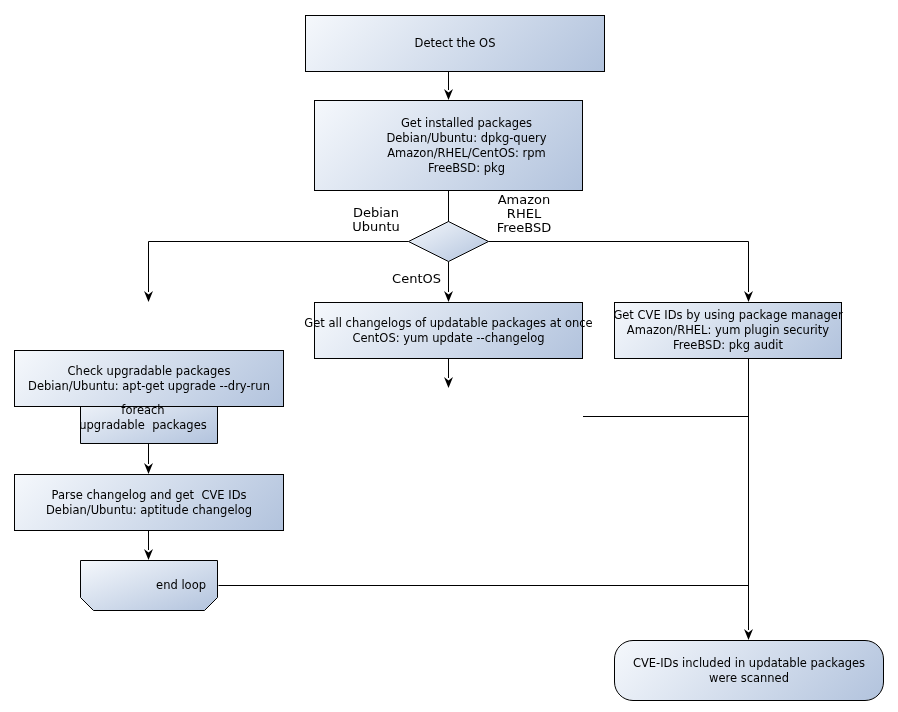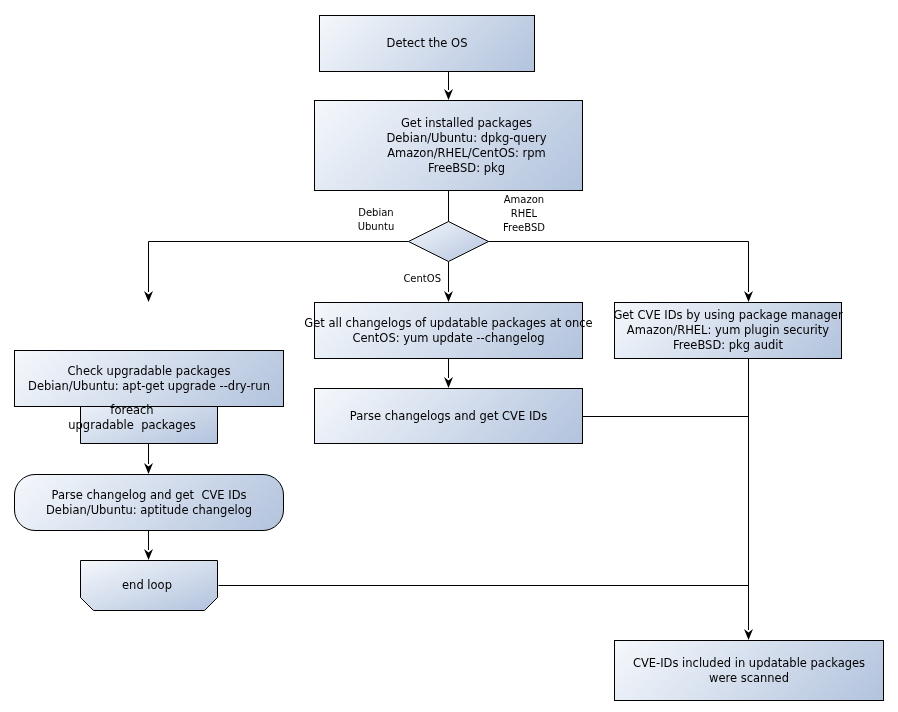--- a/index.html
+++ b/index.html
@@ -56,21 +56,21 @@
     text-align: center;
     background: transparent;
   }
   .node-label {
     font-size: 11.5px;
     line-height: 15px;
     white-space: pre;
   }
   .edge-label {
     position: absolute;
-    font-size: 10px;
+    font-size: 13px;
     line-height: 14px;
     white-space: pre;
   }
   .edge-label.center { text-align: center; }
   .edge-label.right  { text-align: right; }
 </style>
 </head>
 <body>
 
 <div class="canvas">
@@ -105,67 +105,64 @@
     <path class="arrowhead" transform="translate(148.5,560)" d="M0,0 L-4.5,-11 L0,-7.5 L4.5,-11 Z"></path>
     <path class="arrowhead" transform="translate(448.5,388)" d="M0,0 L-4.5,-11 L0,-7.5 L4.5,-11 Z"></path>
     <path class="arrowhead" transform="translate(748.5,640)" d="M0,0 L-4.5,-11 L0,-7.5 L4.5,-11 Z"></path>
 
     <polygon class="shape" points="448.5,221.5 488.5,241.5 448.5,261.5 408.5,241.5"></polygon>
 
     <polygon class="shape" points="80.5,405.5 93.5,392.5 204.5,392.5 217.5,405.5 217.5,443.5 80.5,443.5"></polygon>
     <polygon class="shape" points="80.5,560.5 217.5,560.5 217.5,597.5 204.5,610.5 93.5,610.5 80.5,597.5"></polygon>
   </svg>
 
-  <div class="node" style="left:319px; top:15px; width:216px; height:57px;">
+  <div class="node" style="left:305px; top:15px; width:300px; height:57px;">
     <span class="node-label">Detect the OS</span>
   </div>
 
   <div class="node" style="left:314px; top:100px; width:269px; height:91px;padding-left:36px;">
     <span class="node-label">Get installed packages
 Debian/Ubuntu: dpkg-query
 Amazon/RHEL/CentOS: rpm
 FreeBSD: pkg</span>
   </div>
 
   <div class="node" style="left:14px; top:302px; width:270px; height:57px;margin-top:48px;">
     <span class="node-label">Check upgradable packages
 Debian/Ubuntu: apt-get upgrade --dry-run</span>
   </div>
 
-  <div class="node" style="left:14px; top:474px; width:270px; height:57px;border-radius:21px;">
+  <div class="node" style="left:14px; top:474px; width:270px; height:57px;">
     <span class="node-label">Parse changelog and get  CVE IDs
 Debian/Ubuntu: aptitude changelog</span>
   </div>
 
   <div class="node" style="left:314px; top:302px; width:269px; height:57px;justify-content:center;">
     <span class="node-label">Get all changelogs of updatable packages at once
 CentOS: yum update --changelog</span>
   </div>
 
-  <div class="node" style="left:314px; top:388px; width:269px; height:56px;">
-    <span class="node-label">Parse changelogs and get CVE IDs</span>
-  </div>
 
   <div class="node" style="left:614px; top:302px; width:228px; height:57px;">
     <span class="node-label">Get CVE IDs by using package manager
 Amazon/RHEL: yum plugin security
 FreeBSD: pkg audit</span>
   </div>
 
-  <div class="node" style="left:614px; top:640px; width:270px; height:61px;">
+  <div class="node" style="left:614px; top:640px; width:270px; height:61px;border-radius:19px;">
     <span class="node-label">CVE-IDs included in updatable packages
 were scanned</span>
   </div>
 
-  <div class="shape-label" style="left:63px; top:392px; width:138px; height:51px;">
+  <div class="shape-label" style="left:74px; top:392px; width:138px; height:51px;">
     <span class="node-label">foreach
 upgradable  packages</span>
   </div>
 
-  <div class="shape-label" style="left:78px; top:560px; width:138px; height:50px;">
+  <div class="shape-label" style="left:68px; top:560px; width:138px; height:50px;justify-content:flex-end;">
     <span class="node-label">end loop</span>
   </div>
 
   <div class="edge-label center" style="left:336px; top:206px; width:80px;">Debian
 Ubuntu</div>
 
   <div class="edge-label center" style="left:484px; top:193px; width:80px;">Amazon
 RHEL
 FreeBSD</div>
 

